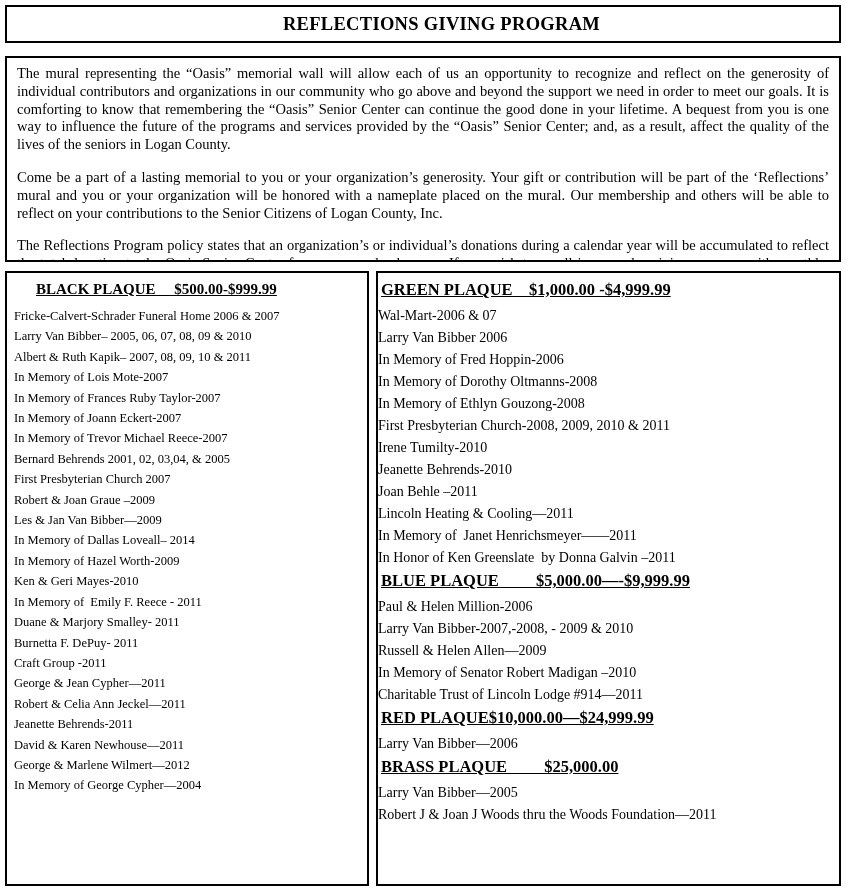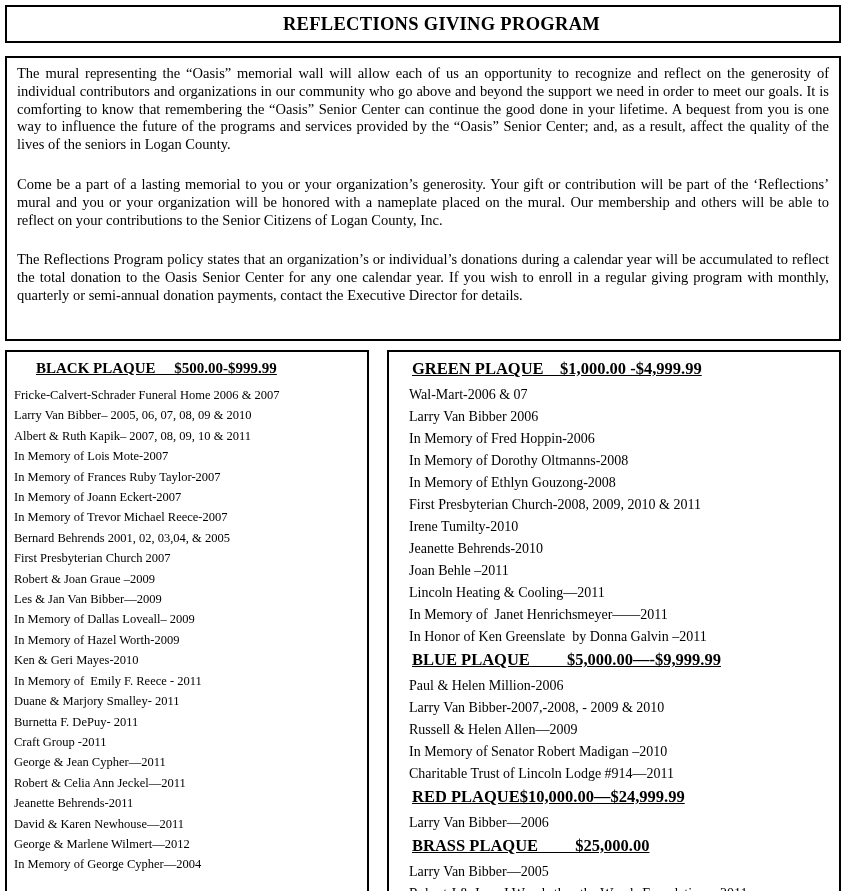--- a/index.html
+++ b/index.html
@@ -17,39 +17,39 @@
     margin: 0 1px 13px 1px;
     padding-left: 37px;
   }
   .title {
     font-size: 18.5px; font-weight: bold; letter-spacing: 0.3px;
     white-space: pre;
   }
 
   .intro-box {
     border: 2px solid #000;
-    height: 285px; box-sizing: border-box; overflow: hidden;
+    height: 206px; box-sizing: border-box; overflow: hidden;
     padding: 7px 10px 6px 10px;
     margin: 0 1px 9px 1px;
     font-size: 14.5px; line-height: 17.8px;
     text-align: justify;
   }
   .intro-box p { margin: 0; }
-  .intro-box p + p { margin-top: 22px; }
+  .intro-box p + p { margin-top: 15px; }
 
   .columns {
     display: flex; gap: 7px; align-items: stretch;
     height: 615px; margin: 0 1px;
   }
   .col {
     border: 2px solid #000; box-sizing: border-box;
     height: 100%; overflow: hidden;
   }
   .col-left  { width: 364px; padding: 7px 5px 4px 7px; }
-  .col-right { flex: 1;      padding: 5px 5px 4px 20px; margin-left: 11px; }
+  .col-right { flex: 1;      padding: 5px 5px 4px 0; }
 
   .plaque-header {
     font-weight: bold;
     text-decoration: underline;
     white-space: pre;
   }
   .col-left .plaque-header  { font-size: 15px;   margin: 1px 0 8px 22px; }
   .col-right .plaque-header { font-size: 16.5px; margin: 2px 0 5px 3px; }
 
   .donor-item { white-space: pre; overflow: hidden; }
@@ -78,21 +78,21 @@
         <div class="donor-item">Larry Van Bibber– 2005, 06, 07, 08, 09 &amp; 2010</div>
         <div class="donor-item">Albert &amp; Ruth Kapik– 2007, 08, 09, 10 &amp; 2011</div>
         <div class="donor-item">In Memory of Lois Mote-2007</div>
         <div class="donor-item">In Memory of Frances Ruby Taylor-2007</div>
         <div class="donor-item">In Memory of Joann Eckert-2007</div>
         <div class="donor-item">In Memory of Trevor Michael Reece-2007</div>
         <div class="donor-item">Bernard Behrends 2001, 02, 03,04, &amp; 2005</div>
         <div class="donor-item">First Presbyterian Church 2007</div>
         <div class="donor-item">Robert &amp; Joan Graue –2009</div>
         <div class="donor-item">Les &amp; Jan Van Bibber—2009</div>
-        <div class="donor-item">In Memory of Dallas Loveall– 2009</div>
+        <div class="donor-item">In Memory of Dallas Loveall– 2014</div>
         <div class="donor-item">In Memory of Hazel Worth-2009</div>
         <div class="donor-item">Ken &amp; Geri Mayes-2010</div>
         <div class="donor-item">In Memory of  Emily F. Reece - 2011</div>
         <div class="donor-item">Duane &amp; Marjory Smalley- 2011</div>
         <div class="donor-item">Burnetta F. DePuy- 2011</div>
         <div class="donor-item">Craft Group -2011</div>
         <div class="donor-item">George &amp; Jean Cypher—2011</div>
         <div class="donor-item">Robert &amp; Celia Ann Jeckel—2011</div>
         <div class="donor-item">Jeanette Behrends-2011</div>
         <div class="donor-item">David &amp; Karen Newhouse—2011</div>

